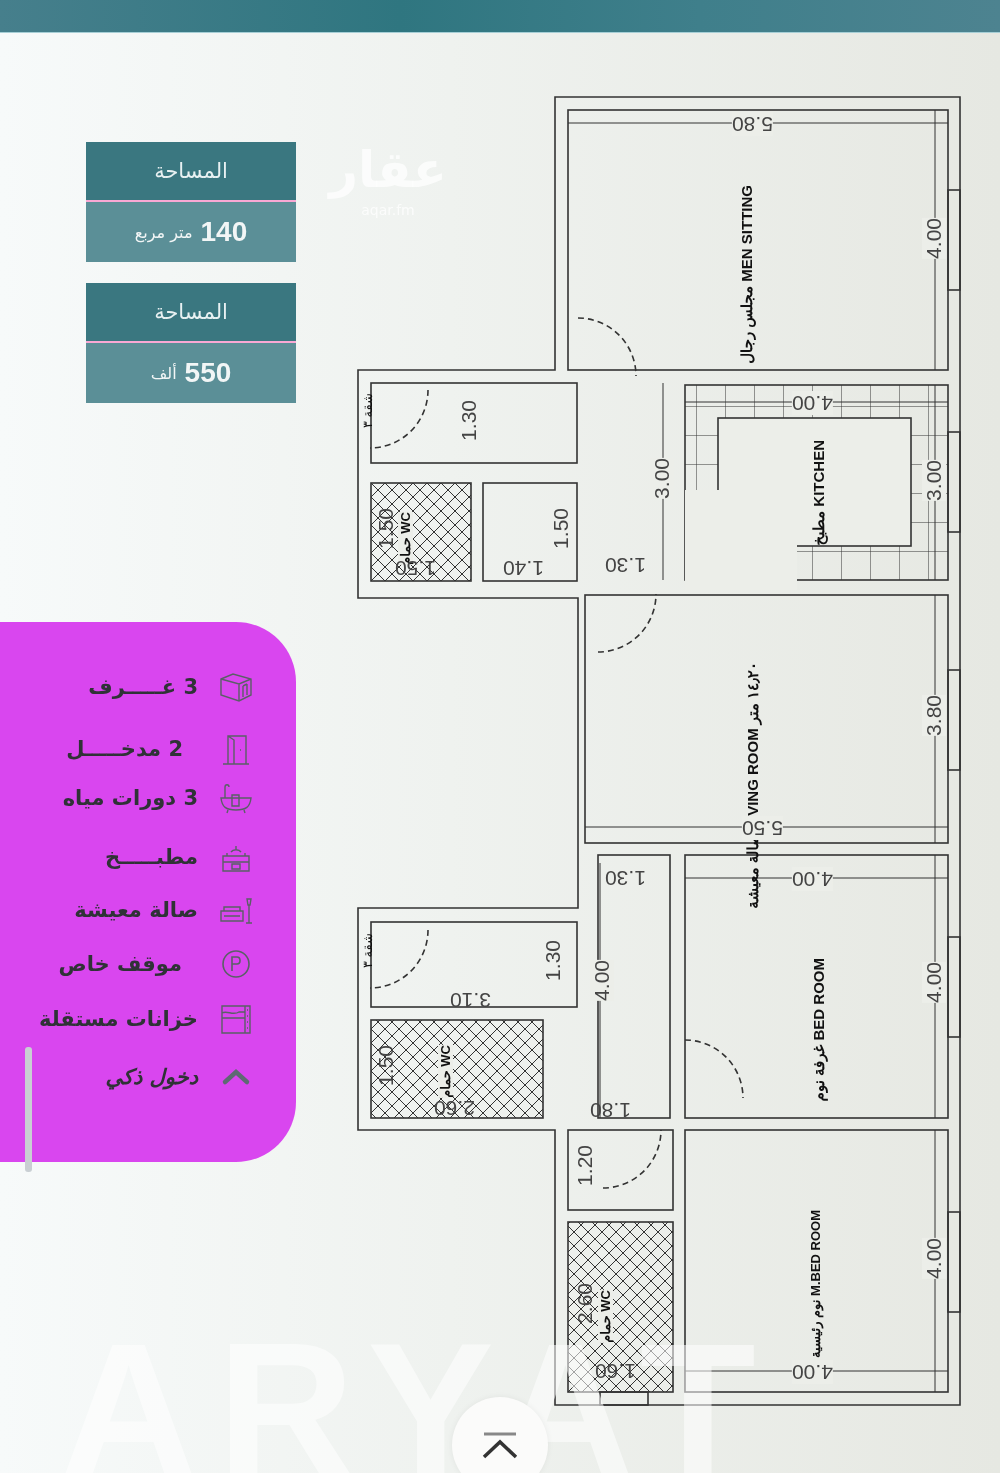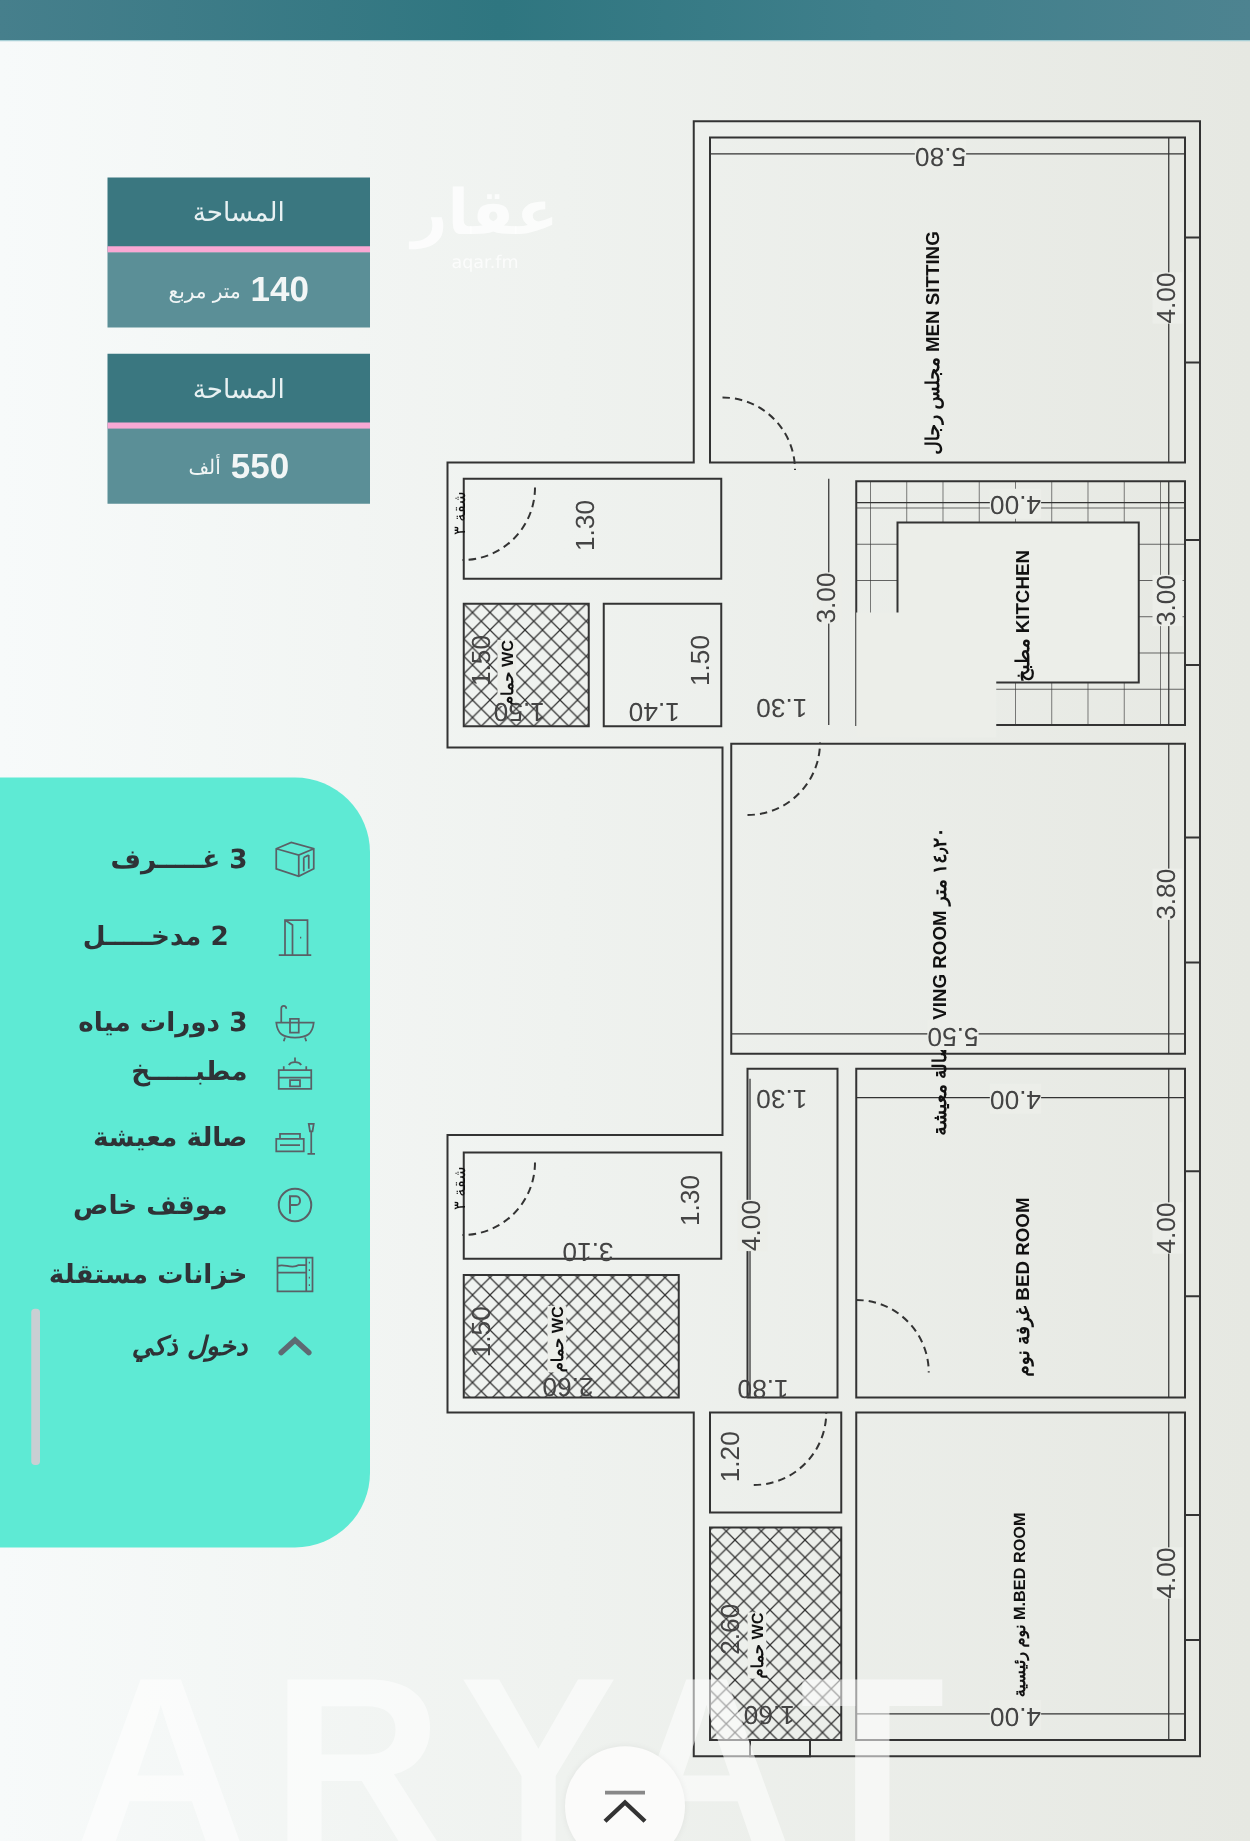--- a/index.html
+++ b/index.html
@@ -22,32 +22,32 @@
   .watermark-logo .sub { font-size: 14px; line-height: 20px; font-weight: normal; }
   .watermark-bottom {
     position: absolute; left: 60px; top: 1300px; font-size: 190px; font-weight: bold;
     color: rgba(255,255,255,0.55); letter-spacing: 20px; font-family: "Liberation Sans", sans-serif;
     pointer-events: none;
   }
   .info-card { position: absolute; left: 86px; width: 210px; }
   .info-card .hdr {
     height: 60px; background: #3a7780; color: #e8f1f2; font-size: 21px;
     display: flex; align-items: center; justify-content: center;
-    border-bottom: 5px solid #f9a8d4;
+    border-bottom: 2px solid #f9a8d4;
   }
   .info-card .val {
     height: 60px; background: #5b8f97; color: #f2f6f6;
     display: flex; align-items: center; justify-content: center; gap: 8px;
     direction: rtl;
   }
   .info-card .val .num { font-size: 28px; font-weight: bold; font-family: "Liberation Sans", sans-serif; }
   .info-card .val .unit { font-size: 16px; }
   .features {
-    position: absolute; left: 0; top: 622px; width: 296px; height: 616px;
-    background: #5eead4; border-radius: 0 60px 60px 0;
+    position: absolute; left: 0; top: 622px; width: 296px; height: 540px;
+    background: #d946ef; border-radius: 0 60px 60px 0;
   }
   .feature {
     position: absolute; right: 42px; height: 40px; display: flex; align-items: center; gap: 20px;
     direction: ltr;
   }
   .feature .label { font-size: 21px; font-weight: bold; color: #2f3236; direction: rtl; white-space: nowrap; }
   .feature .icon { width: 36px; height: 36px; display: flex; align-items: center; justify-content: center; }
   .features .scroll-thumb {
     position: absolute; left: 25px; top: 425px; width: 7px; height: 125px; background: #c9cfd3; border-radius: 3px;
   }
@@ -222,21 +222,21 @@
     </span>
   </div>
   <div class="feature" style="top:107px;gap:35px;">
     <span class="label">2 مدخـــــل</span>
     <span class="icon">
       <svg width="34" height="34" viewBox="0 0 34 34" fill="none" stroke="#5a6066" stroke-width="1.4">
           <path d="M4 32 H30 M9 32 V4 H27 V32 M9 4 L15 8 V32 M21 18 h1"></path>
         </svg>
     </span>
   </div>
-  <div class="feature" style="top:156px;margin-top:20px;">
+  <div class="feature" style="top:156px;">
     <span class="label">3 دورات مياه</span>
     <span class="icon">
       <svg width="34" height="34" viewBox="0 0 34 34" fill="none" stroke="#5a6066" stroke-width="1.4">
           <path d="M2 17 H32 C31 26 27 29 17 29 C7 29 3 26 2 17 Z M6 17 V6 C6 3 10 3 10 6 M13 14 H20 V25 H13 Z M9 29 L8 32 M25 29 L26 32"></path>
         </svg>
     </span>
   </div>
   <div class="feature" style="top:215px;">
     <span class="label">مطبـــــخ</span>
     <span class="icon">

